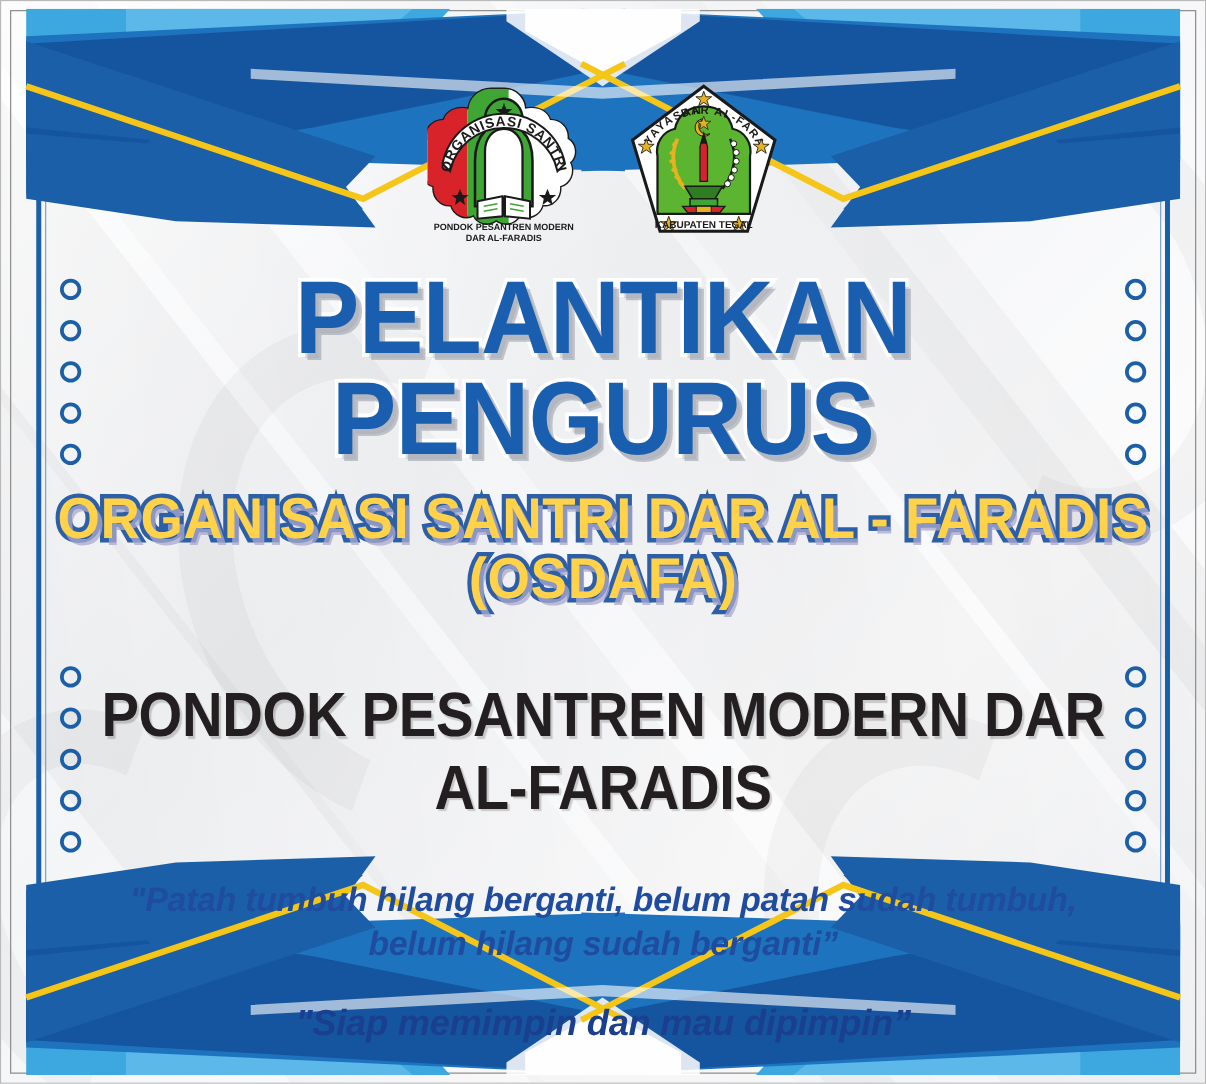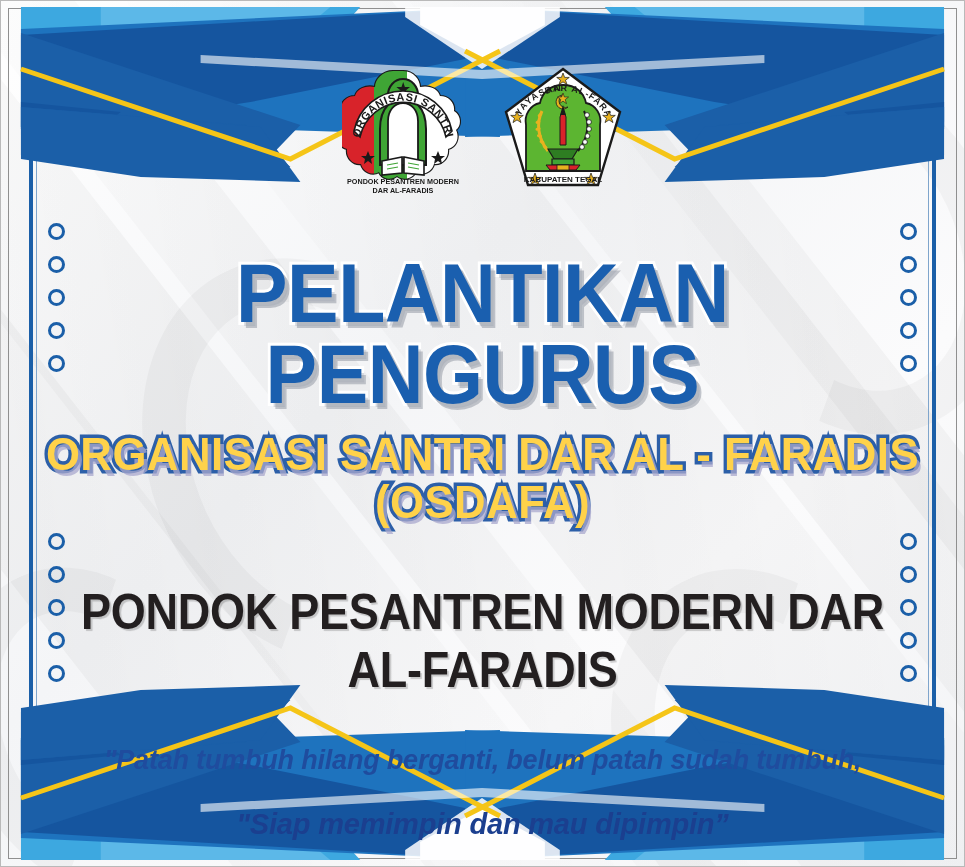--- a/index.html
+++ b/index.html
@@ -87,21 +87,21 @@
     position:absolute; top:64px; left:0; width:100%;
     display:flex; justify-content:center; align-items:flex-start; gap:38px;
     z-index:12;
   }
   .logo { width:122px; height:132px; }
   .logo svg { display:block; width:100%; height:100%; }
 
   
   .content {
     position:absolute; top:212px; left:0; width:100%;
-    z-index:12; text-align:center;margin-top:40px;
+    z-index:12; text-align:center;
   }
 
   .title-main {
     font-family:"Liberation Sans Narrow","Liberation Sans", sans-serif;
     font-weight:bold;
     font-size:83px;
     letter-spacing:-0.5px;
     line-height:0.98;
     color:#1A5FAF;
     transform:scaleX(0.93);
@@ -447,19 +447,20 @@
 
     <div class="title-sub">
       <span class="inner-ring">ORGANISASI SANTRI DAR AL - FARADIS</span>
       <span class="inner-ring">(OSDAFA)</span>
     </div>
 
     <div class="title-school">PONDOK PESANTREN MODERN DAR AL-FARADIS</div>
 
     <div class="motto">
       <span class="line">"Patah tumbuh hilang berganti, belum patah sudah tumbuh,</span>
+      <span class="line">belum hilang sudah berganti”</span>
     </div>
 
     <div class="motto2">"Siap memimpin dan mau dipimpin”</div>
 
   </div>
 
 </div>
 
 </body></html>

